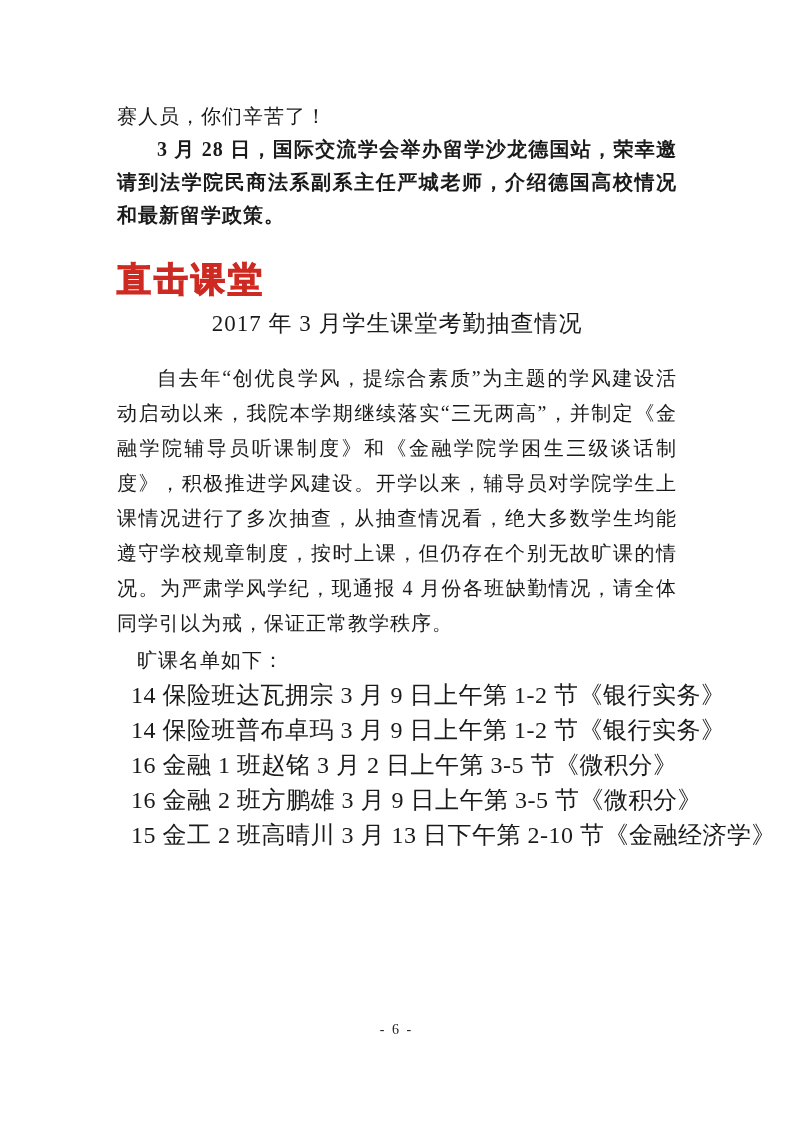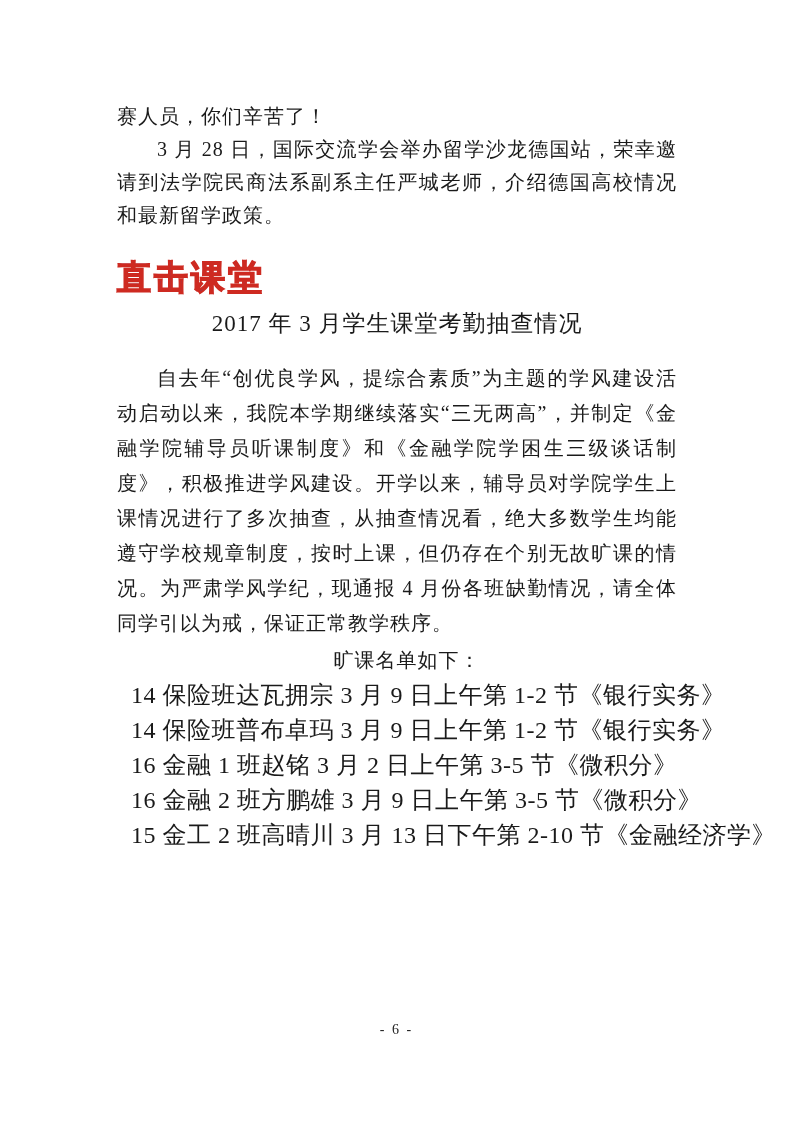--- a/index.html
+++ b/index.html
@@ -23,24 +23,24 @@
     top: 100px;
     width: 560px;
   }
   .body-text {
     font-size: 20px;
     line-height: 33px;
     letter-spacing: 1px;
     text-align: justify;
     text-align-last: left;
   }
-  .indent-2em { text-indent: 2em; }
+  .indent-2em { text-indent: 2em; font-weight: bold; }
   .section-heading {
     margin-top: 28px;
-    font-family: Liberation Mono, monospace;
+    font-family: Liberation Serif, serif;
     font-size: 34px;
     line-height: 40px;
     font-weight: 900;
     letter-spacing: 3px;
     color: #1d4ed8;
     -webkit-text-stroke: 1.3px #ce2a21;
   }
   .section-title {
     margin-top: 9px;
     font-size: 23px;
@@ -56,21 +56,20 @@
     text-align: justify;
     text-align-last: left;
     text-indent: 2em;
   }
   .list-intro {
     margin-top: 2px;
     padding-left: 20px;
     font-size: 20px;
     line-height: 35px;
     letter-spacing: 1px;
-    text-align: center;
   }
   .absence-list { list-style: none; }
   .absence-list li {
     padding-left: 14px;
     font-size: 24px;
     line-height: 35px;
     letter-spacing: 0.5px;
     white-space: nowrap;
     text-align: right;
   }

